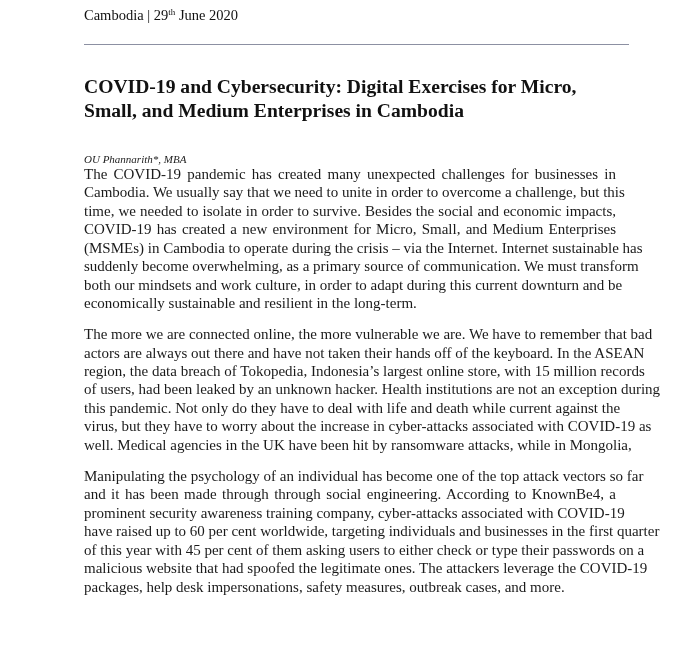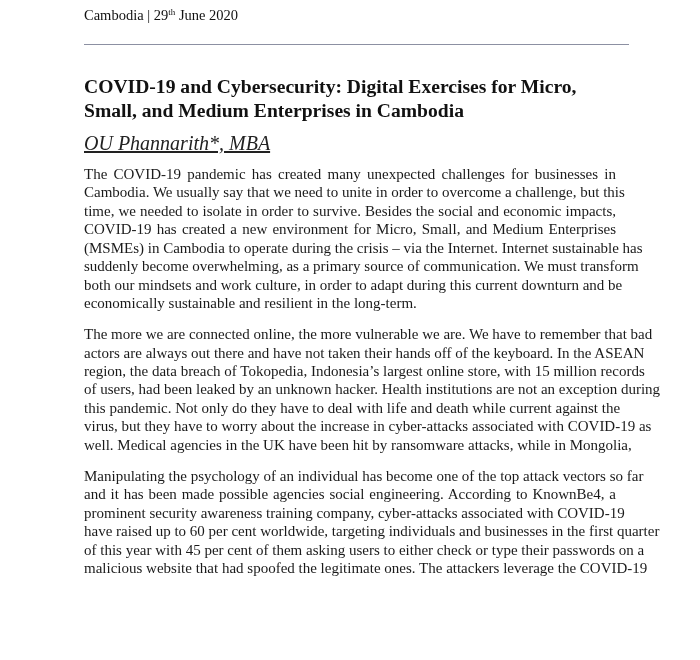--- a/index.html
+++ b/index.html
@@ -55,27 +55,26 @@
       line-height: 24px;
       color: #111;
     }
     .title .t-line {
       display: block;
       white-space: nowrap;
     }
     .author {
       position: absolute;
       left: 0;
-      top: 134px;
+      top: 150px;
       font-style: italic;
-      font-size: 20px;
+      font-size: 11px;
       line-height: 18px;
       white-space: nowrap;
       color: #222;
-      text-decoration: underline;
     }
     .body {
       position: absolute;
       left: 0;
       top: 165px;
       width: 532px;
       font-size: 15px;
       line-height: 18.45px;
       text-align: justify;
     }
@@ -127,21 +126,22 @@
       <span class="ln">The more we are connected online, the more vulnerable we are. We have to remember that bad</span>
       <span class="ln">actors are always out there and have not taken their hands off of the keyboard. In the ASEAN</span>
       <span class="ln">region, the data breach of Tokopedia, Indonesia’s largest online store, with 15 million records</span>
       <span class="ln">of users, had been leaked by an unknown hacker. Health institutions are not an exception during</span>
       <span class="ln">this pandemic. Not only do they have to deal with life and death while current against the</span>
       <span class="ln">virus, but they have to worry about the increase in cyber-attacks associated with COVID-19 as</span>
       <span class="ln">well. Medical agencies in the UK have been hit by ransomware attacks, while in Mongolia,</span>
     </p>
     <p>
       <span class="ln">Manipulating the psychology of an individual has become one of the top attack vectors so far</span>
-      <span class="ln">and it has been made possible agencies social engineering. According to KnownBe4, a</span>
+      <span class="ln">and it has been made through through social engineering. According to KnownBe4, a</span>
       <span class="ln">prominent security awareness training company, cyber-attacks associated with COVID-19</span>
       <span class="ln">have raised up to 60 per cent worldwide, targeting individuals and businesses in the first quarter</span>
       <span class="ln">of this year with 45 per cent of them asking users to either check or type their passwords on a</span>
       <span class="ln">malicious website that had spoofed the legitimate ones. The attackers leverage the COVID-19</span>
+      <span class="ln last">packages, help desk impersonations, safety measures, outbreak cases, and more.</span>
     </p>
   </div>
 
 </div>
 
 </body></html>

